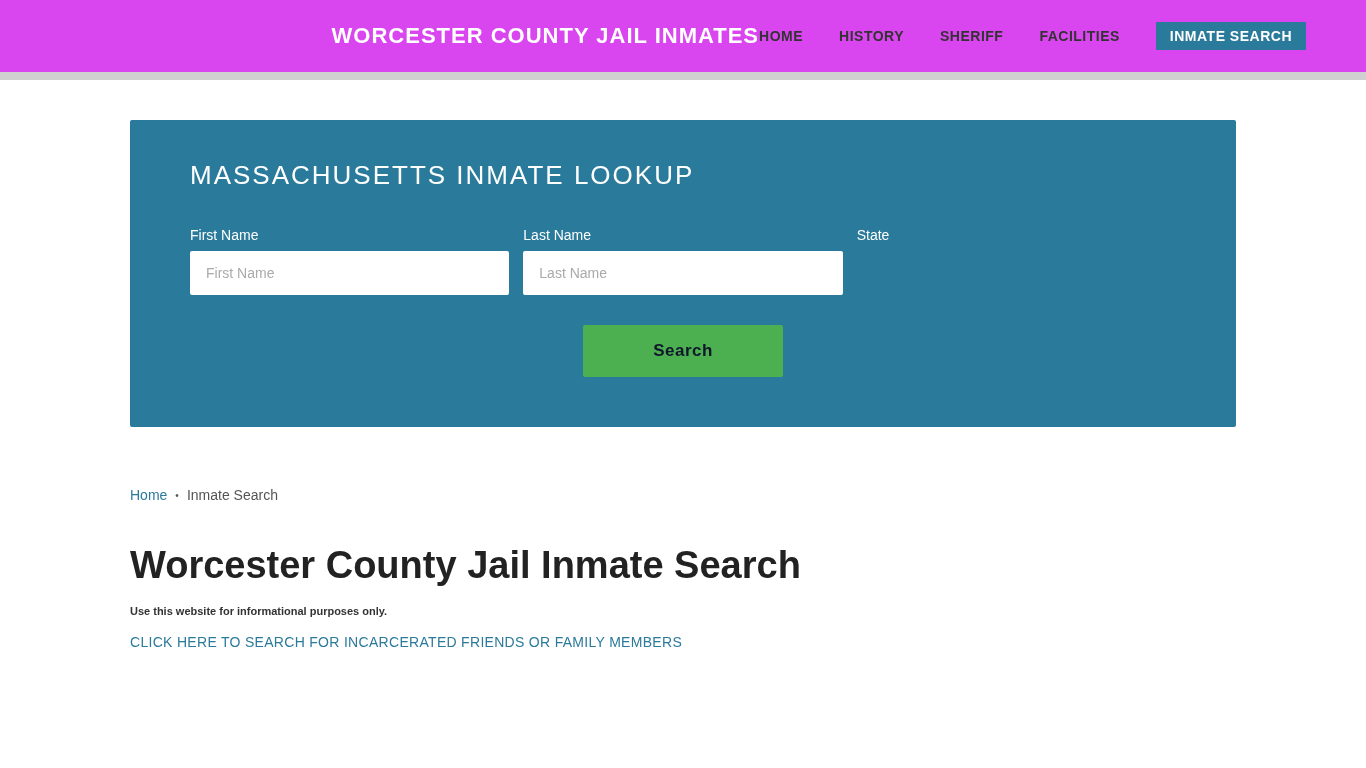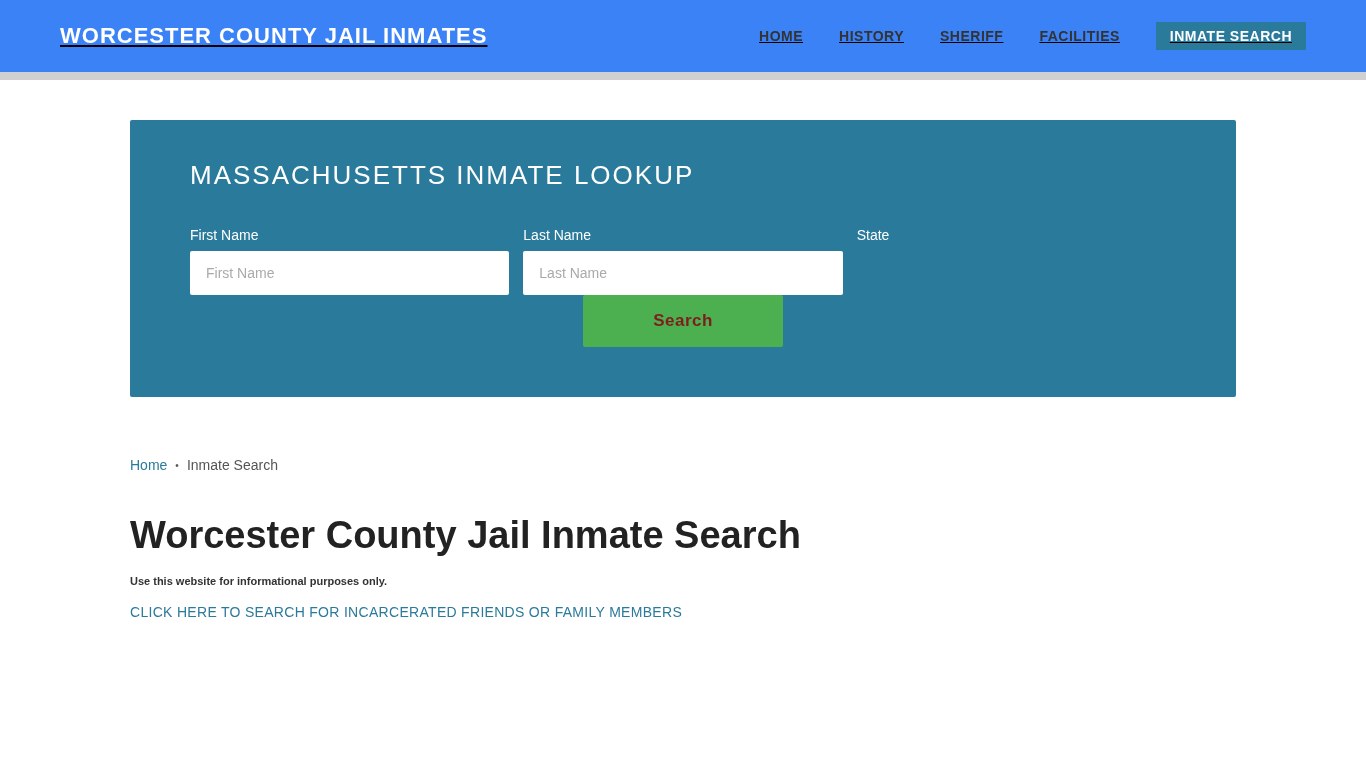--- a/index.html
+++ b/index.html
@@ -11,27 +11,26 @@
     body {
       font-family: Arial, sans-serif;
       background: #ffffff;
       width: 1366px;
       min-height: 768px;
       overflow-x: hidden;
     }
 
     
     .header {
-      background: #3b82f6;
+      background: #d946ef;
       display: flex;
       align-items: center;
-      justify-content: space-between;
+      justify-content: flex-end;
       padding: 0 60px;
       height: 72px;
-      text-decoration: underline;
     }
 
     .header-logo {
       font-size: 22px;
       font-weight: 900;
       color: #ffffff;
       letter-spacing: 1px;
       text-transform: uppercase;
     }
 
@@ -78,20 +77,21 @@
       font-weight: 400;
       letter-spacing: 2px;
       text-transform: uppercase;
       margin-bottom: 36px;
     }
 
     .search-fields {
       display: flex;
       gap: 14px;
       justify-content: space-between;
+      margin-bottom: 30px;
     }
 
     .field-group {
       display: flex;
       flex-direction: column;
       gap: 8px;
       flex: 1;
     }
 
     .field-label {
@@ -120,21 +120,21 @@
       font-weight: 500;
     }
 
     .search-btn-row {
       display: flex;
       justify-content: center;
     }
 
     .search-button {
       background: #4caf50;
-      color: #7f1d1d;
+      color: #0f172a;
       border: none;
       padding: 16px 70px;
       font-size: 17px;
       font-weight: 600;
       cursor: pointer;
       border-radius: 2px;
       letter-spacing: 0.5px;
     }
 
     

